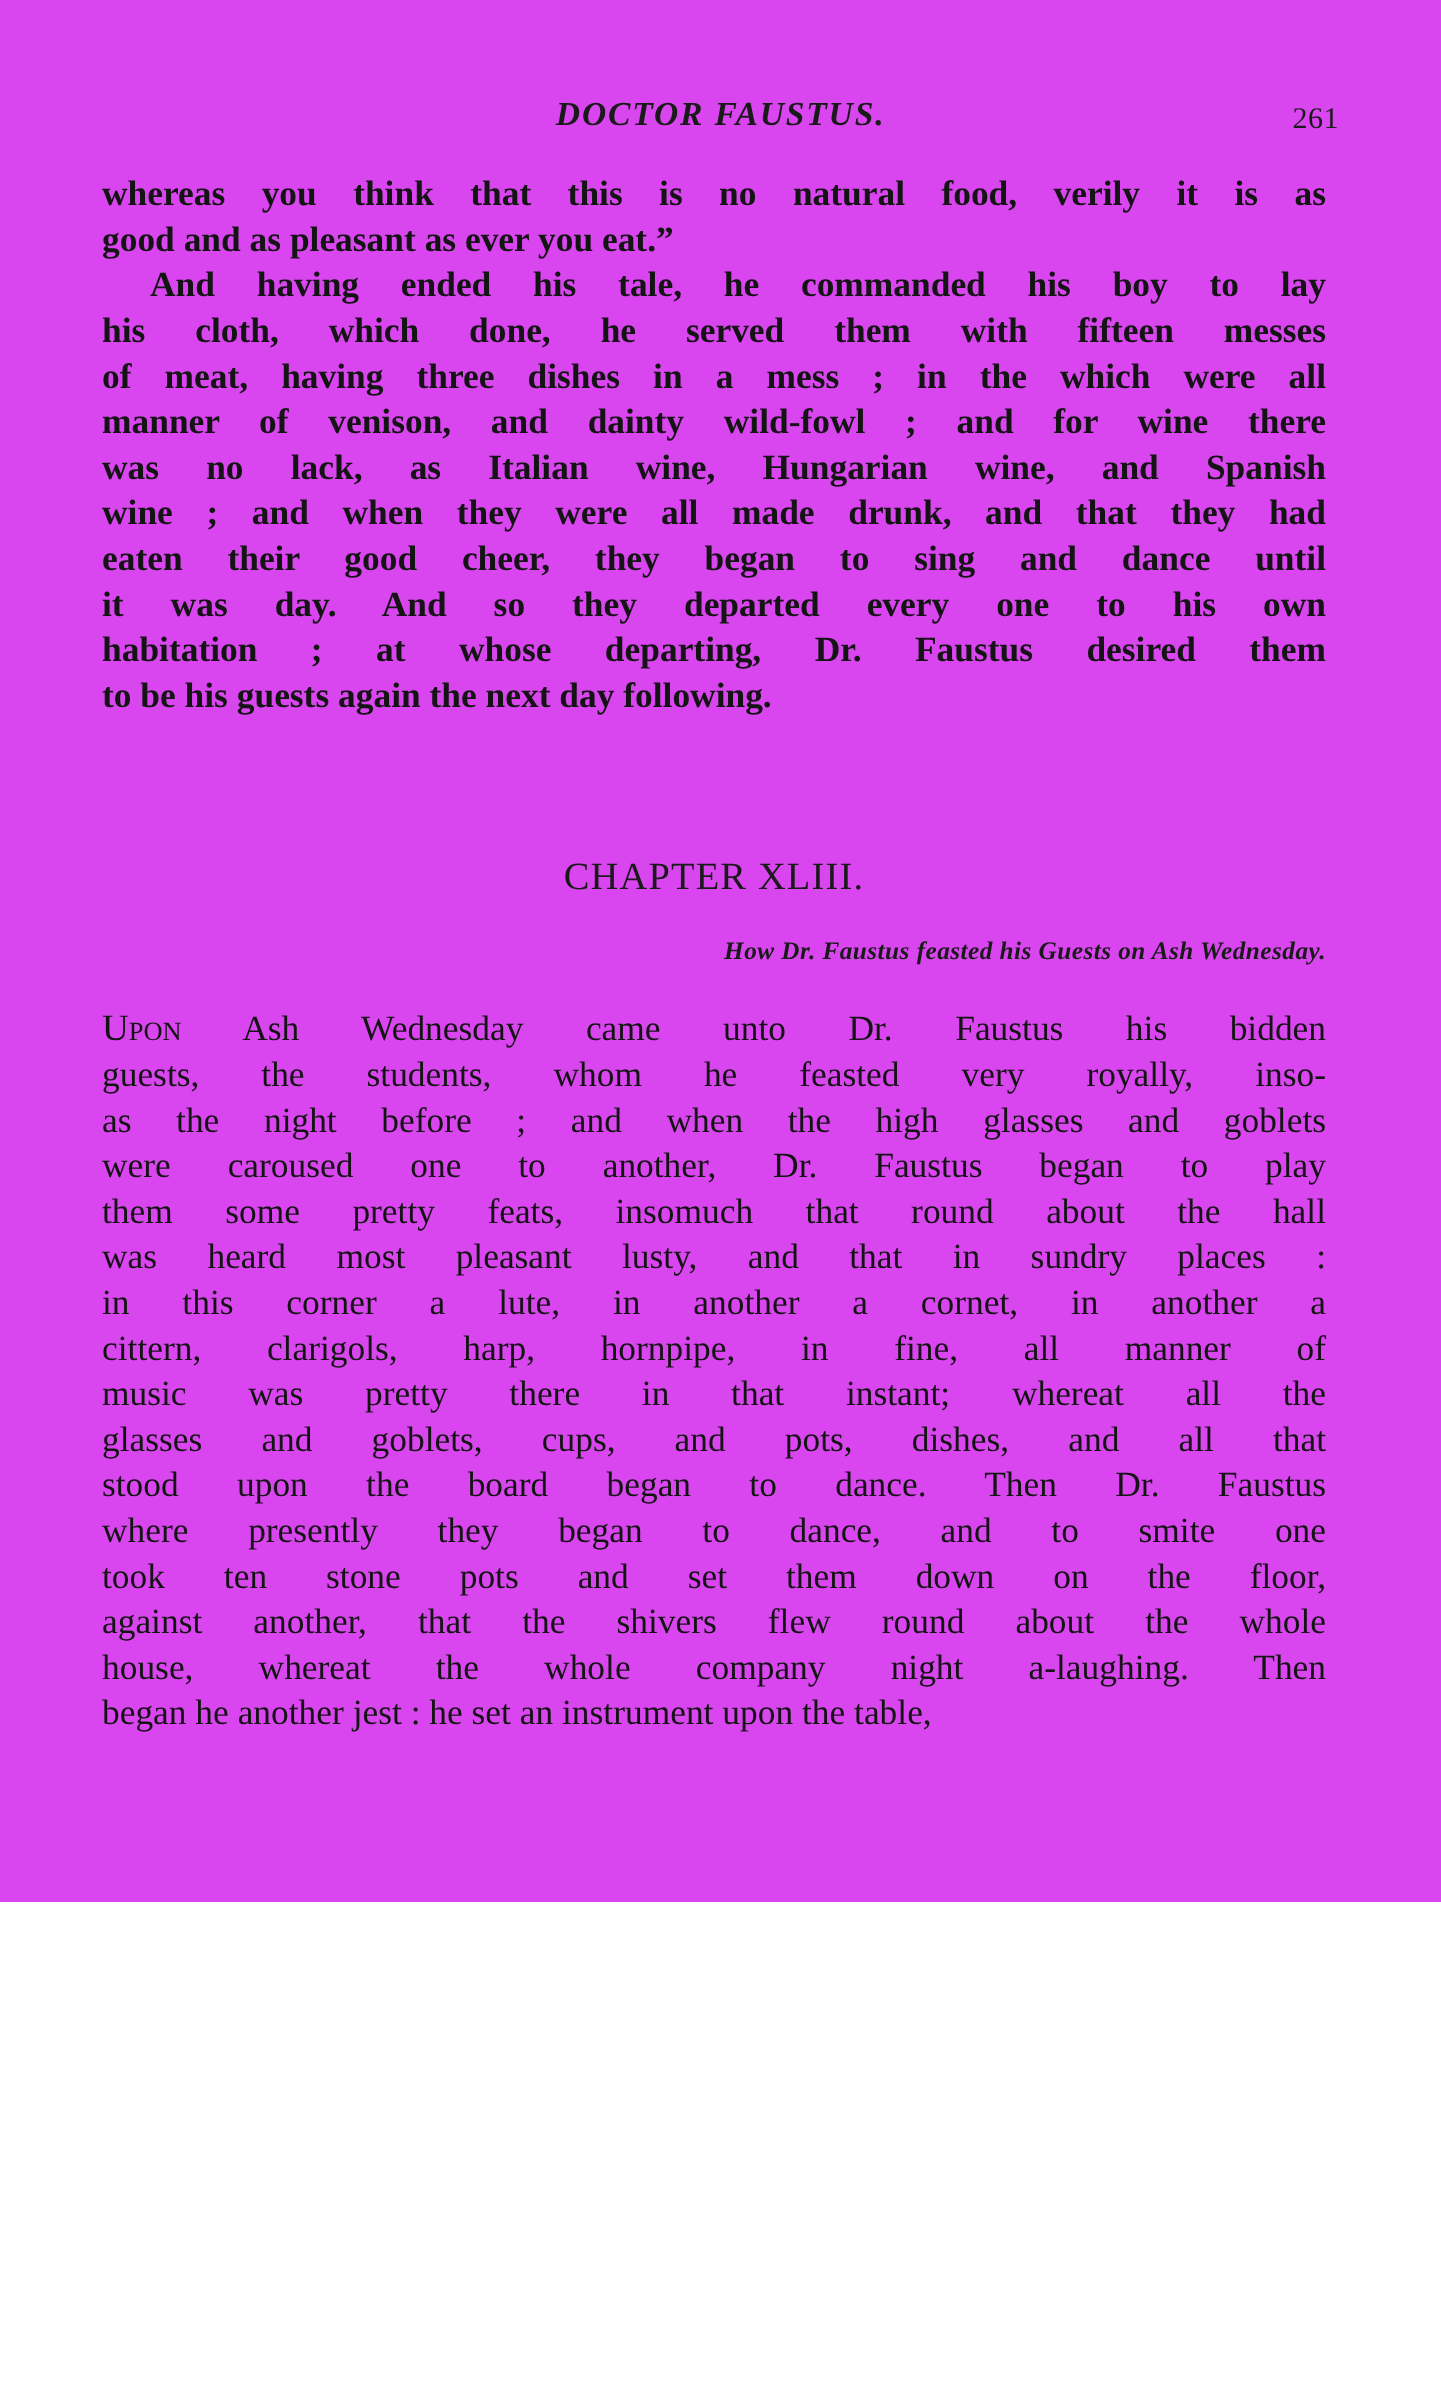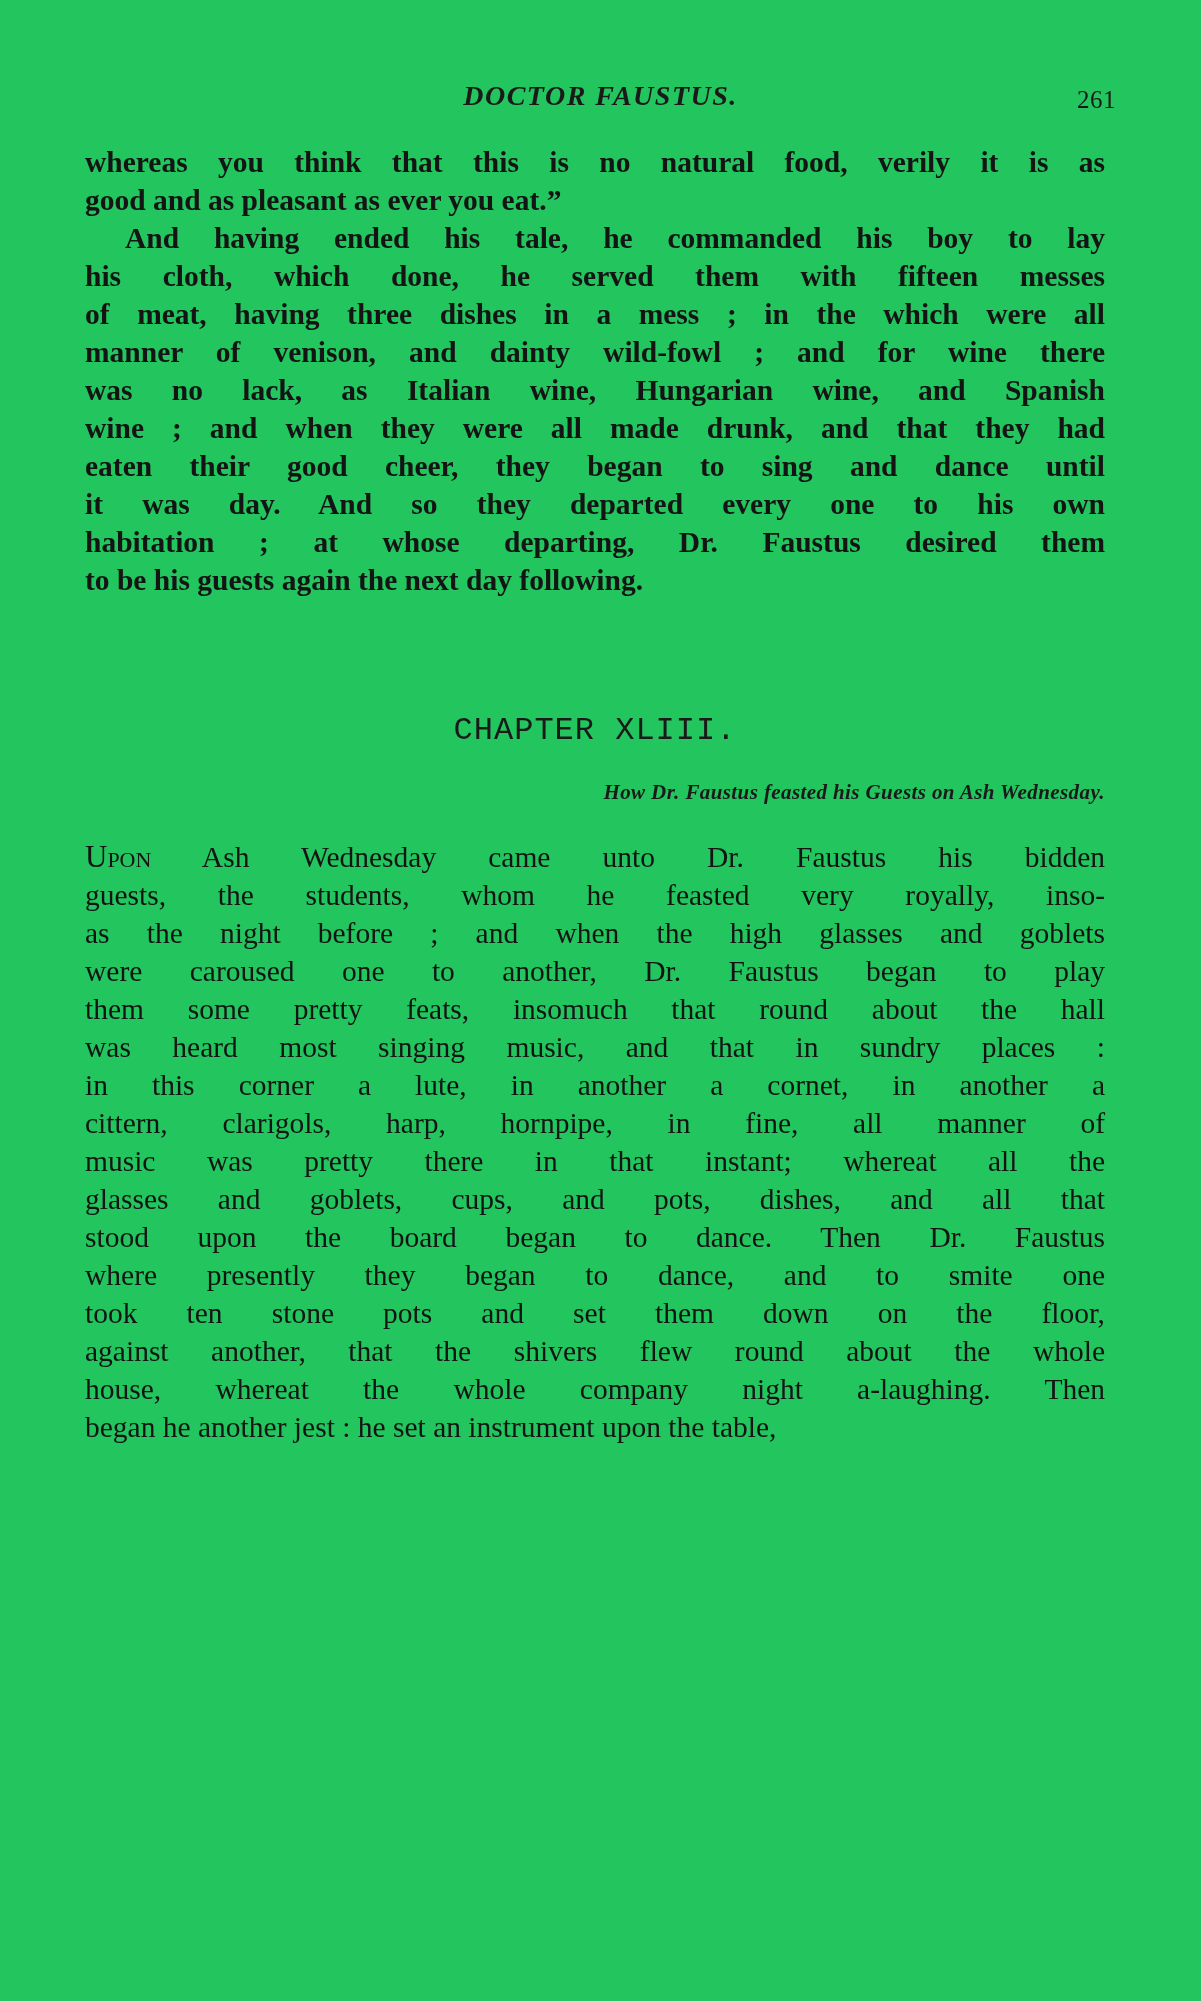--- a/index.html
+++ b/index.html
@@ -13,22 +13,22 @@
     font-family: "Liberation Serif", serif;
     color: #1a1a1a;
     position: relative;
     overflow: hidden;
   }
   .page {
     position: absolute;
     top: 0;
     left: 0;
     width: 1201px;
-    height: 2001px;
-    background: #22c55e;
+    height: 1585px;
+    background: #d946ef;
   }
   .running-head {
     position: absolute;
     top: 80px;
     left: 85px;
     right: 85px;
     height: 40px;
   }
   .head-title {
     position: absolute;
@@ -64,21 +64,20 @@
 
   .chapter-heading {
     position: absolute;
     top: 712px;
     left: 85px;
     width: 1020px;
     text-align: center;
     font-size: 32px;
     letter-spacing: 1px;
     color: #1a1a1a;
-    font-family: Liberation Mono, monospace;
   }
   .chapter-subtitle {
     position: absolute;
     top: 780px;
     left: 85px;
     width: 1020px;
     text-align: right;
     font-style: italic;
     font-weight: bold;
     font-size: 21px;
@@ -129,21 +128,21 @@
 
   <div class="chapter-heading">CHAPTER XLIII.</div>
   <div class="chapter-subtitle">How Dr. Faustus feasted his Guests on Ash Wednesday.</div>
 
   <div class="body-block justify-lines" id="para-2">
     <span class="line"><span class="smallcaps">Upon</span> <span>Ash Wednesday came unto Dr. Faustus his bidden</span></span>
     <span class="line">guests, the students, whom he feasted very royally, inso-</span>
     <span class="line">as the night before ; and when the high glasses and goblets</span>
     <span class="line">were caroused one to another, Dr. Faustus began to play</span>
     <span class="line">them some pretty feats, insomuch that round about the hall</span>
-    <span class="line">was heard most singing music, and that in sundry places :</span>
+    <span class="line">was heard most pleasant lusty, and that in sundry places :</span>
     <span class="line">in this corner a lute, in another a cornet, in another a</span>
     <span class="line">cittern, clarigols, harp, hornpipe, in fine, all manner of</span>
     <span class="line">music was pretty there in that instant; whereat all the</span>
     <span class="line">glasses and goblets, cups, and pots, dishes, and all that</span>
     <span class="line">stood upon the board began to dance.   Then Dr. Faustus</span>
     <span class="line">where presently they began to dance, and to smite one</span>
     <span class="line">took ten stone pots and set them down on the floor,</span>
     <span class="line">against another, that the shivers flew round about the whole</span>
     <span class="line">house, whereat the whole company night a-laughing.   Then</span>
     <span class="line last">began he another jest : he set an instrument upon the table,</span>

